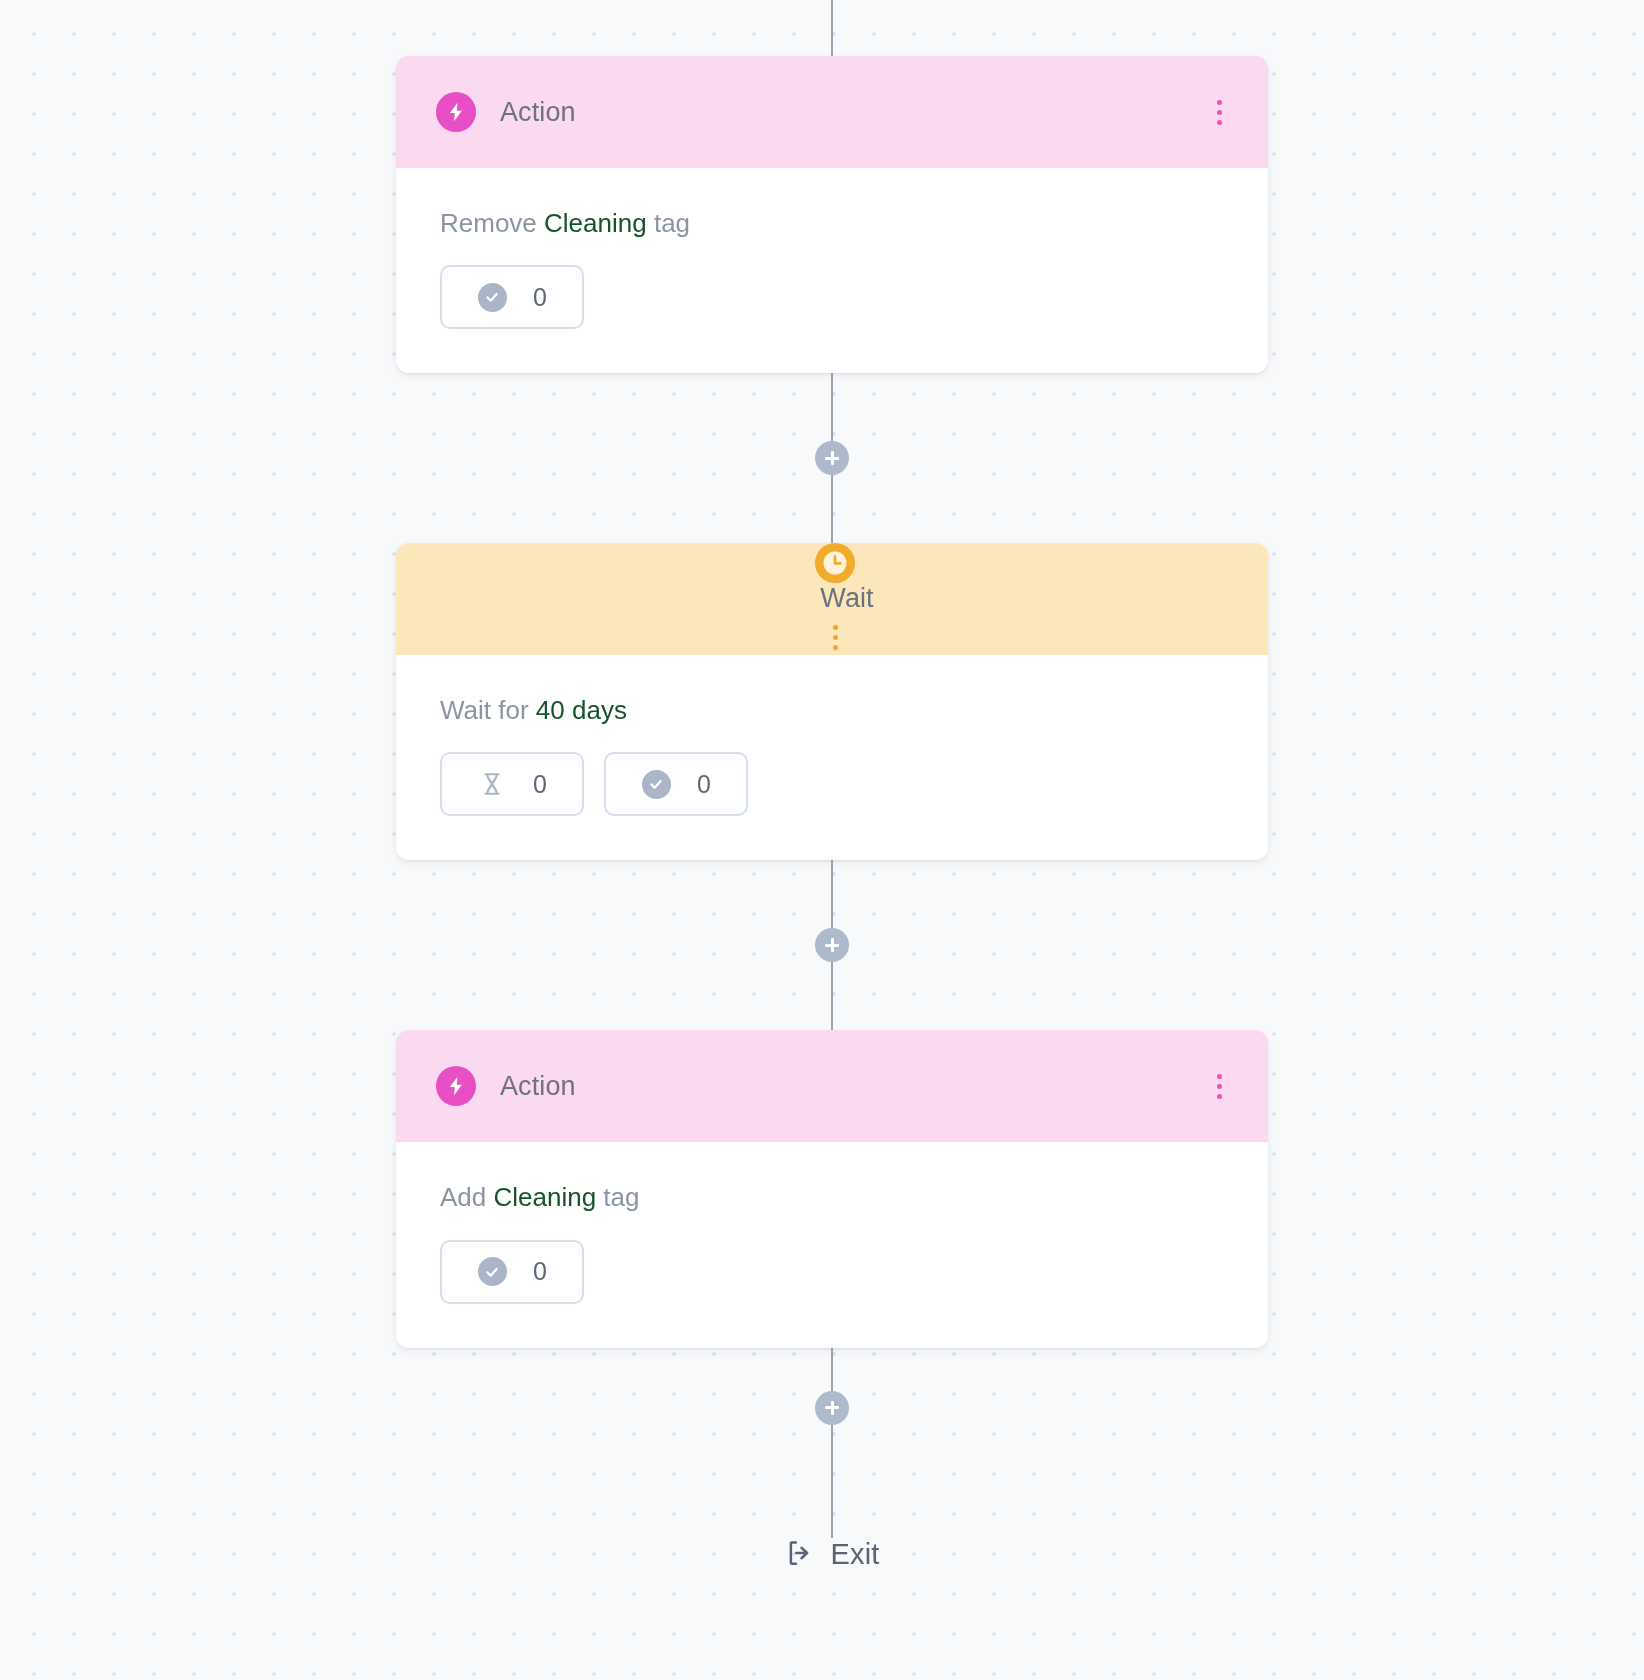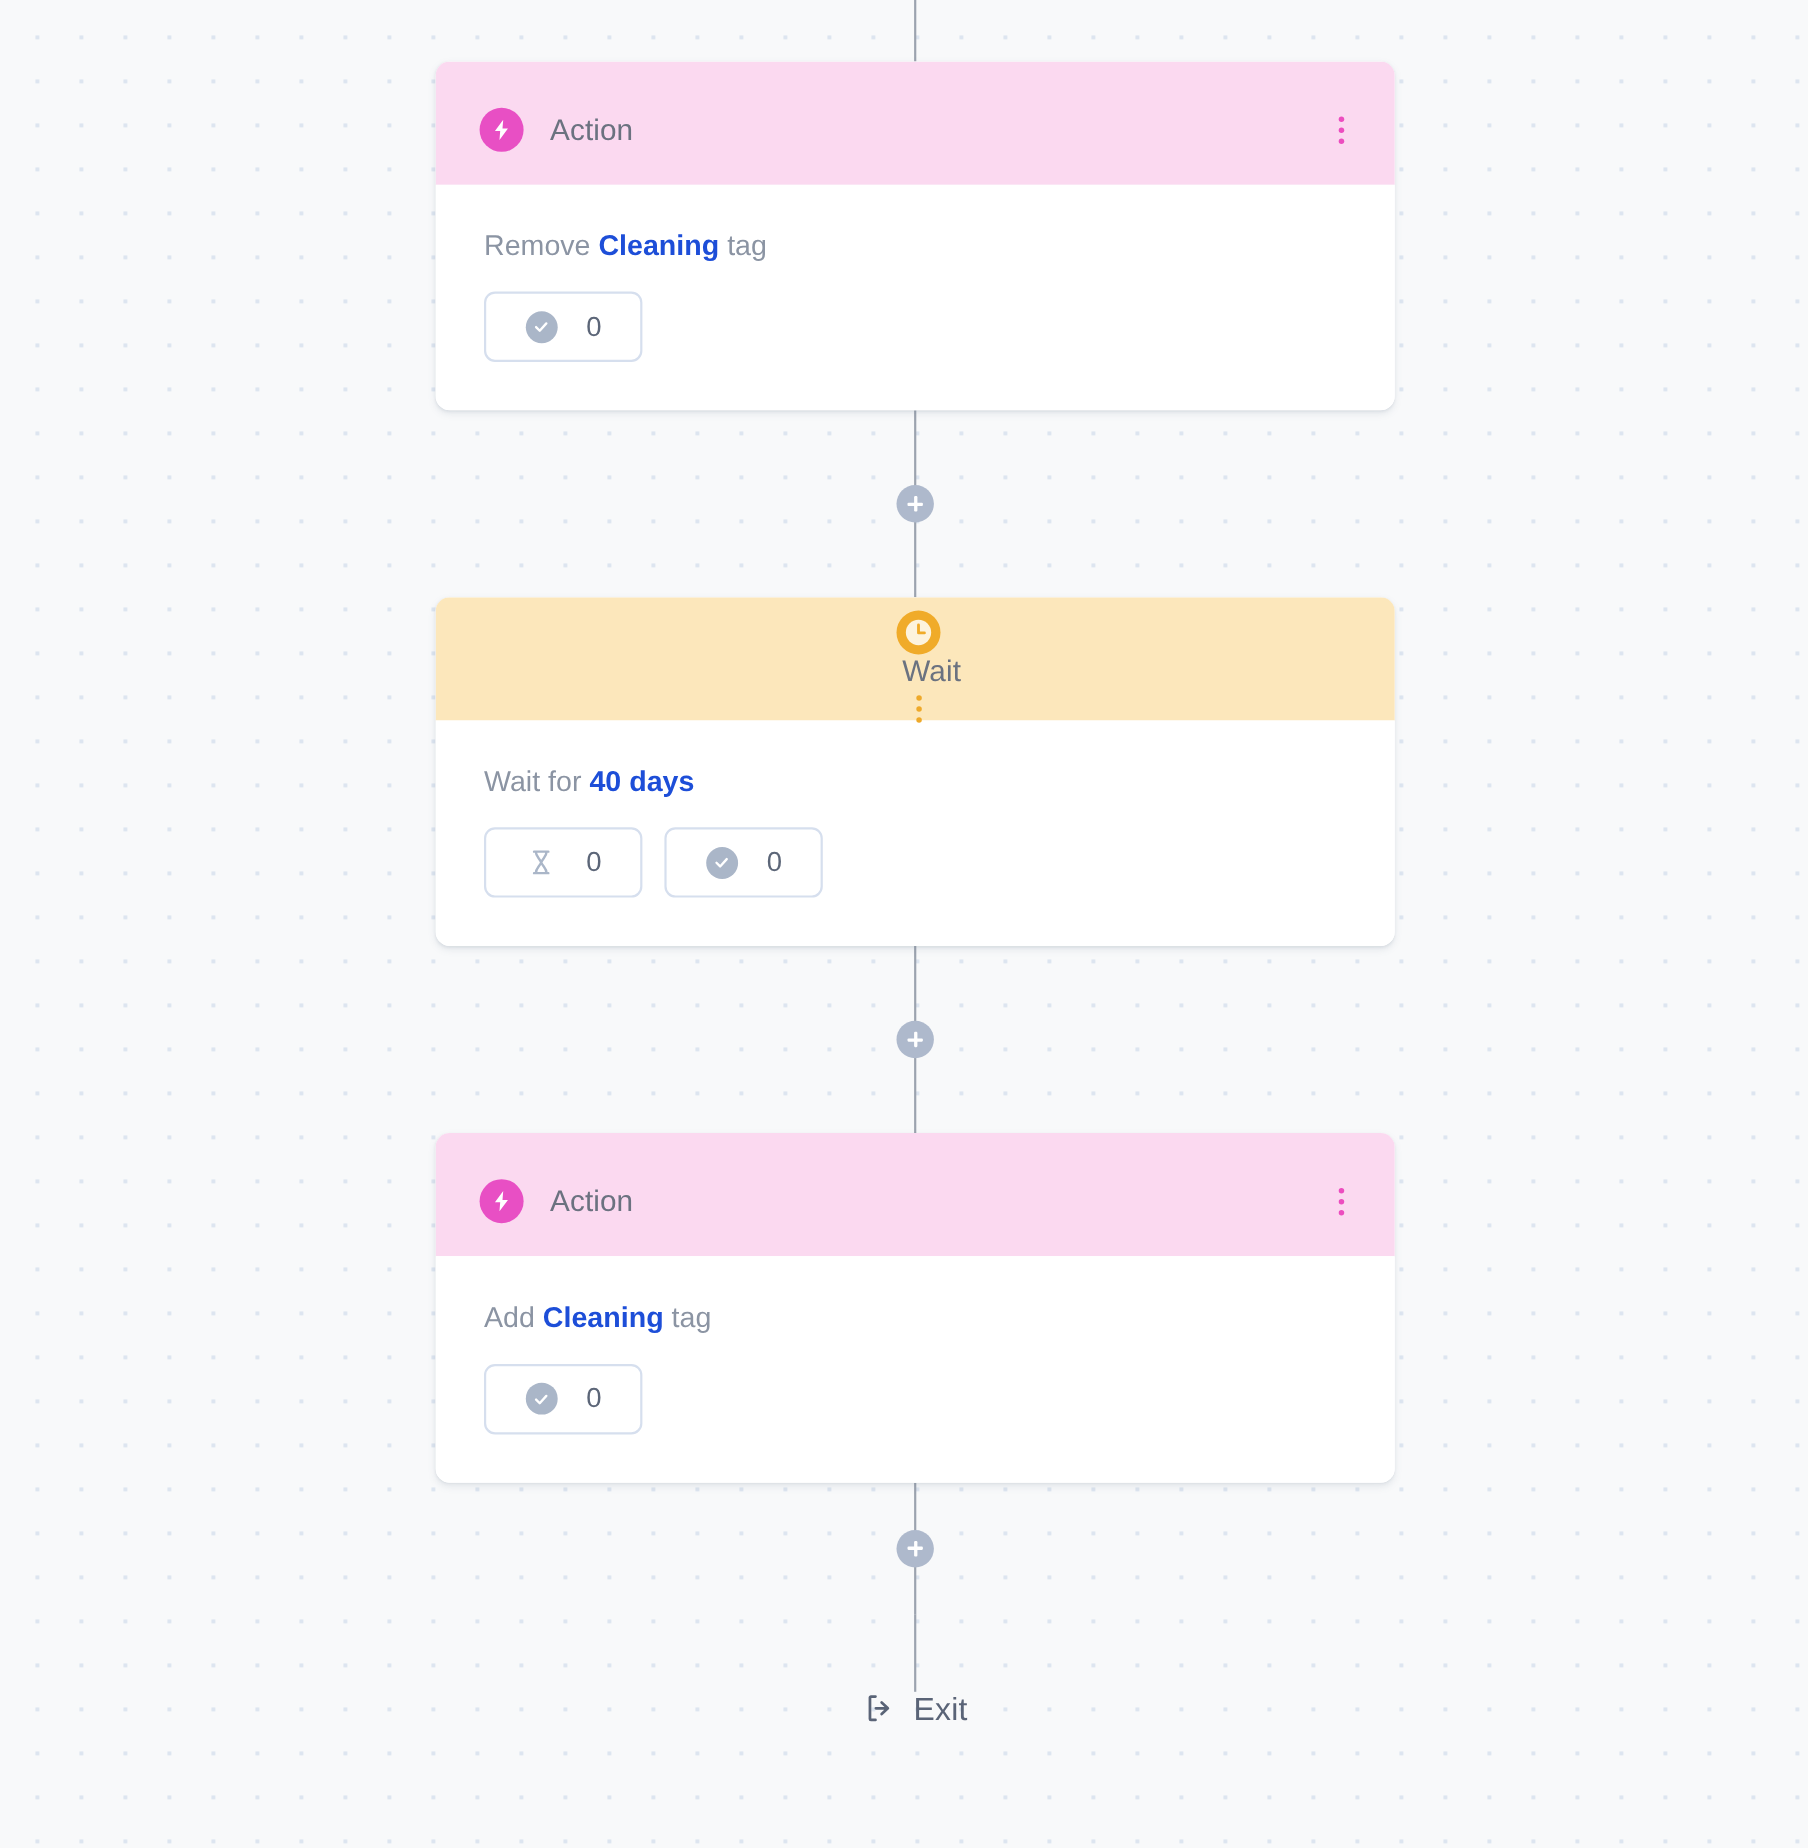--- a/index.html
+++ b/index.html
@@ -85,21 +85,21 @@
     background: #ffffff;
     box-shadow: 0 3px 7px rgba(110,125,150,0.13), 0 1px 2px rgba(110,125,150,0.10);
     overflow: hidden;
     position: relative;
     z-index: 3;
   }
   .node-header {
     height: 112px;
     display: flex;
     align-items: center;
-    padding: 12px 34px 0 40px;
+    padding: 0 34px 0 40px;
     box-sizing: border-box;
   }
   .node-header.action { background: #fbd9f0; }
   .node-header.wait   { background: #fce7bb; flex-direction: column; }
 
   .node-icon {
     width: 40px;
     height: 40px;
     border-radius: 50%;
     flex: 0 0 auto;
@@ -145,22 +145,22 @@
     padding: 40px 40px 44px 44px;
     background: #ffffff;
   }
   .node-desc {
     font-size: 26px;
     color: #8b94a3;
     margin: 0 0 26px 0;
     line-height: 1.2;
   }
   .node-desc b {
-    color: #1d4ed8;
-    font-weight: bold;
+    color: #14532d;
+    font-weight: normal;
   }
 
   .stats {
     display: flex;
     gap: 20px;
   }
   .stat-chip {
     min-width: 144px;
     height: 64px;
     border: 2px solid #d6dfee;

